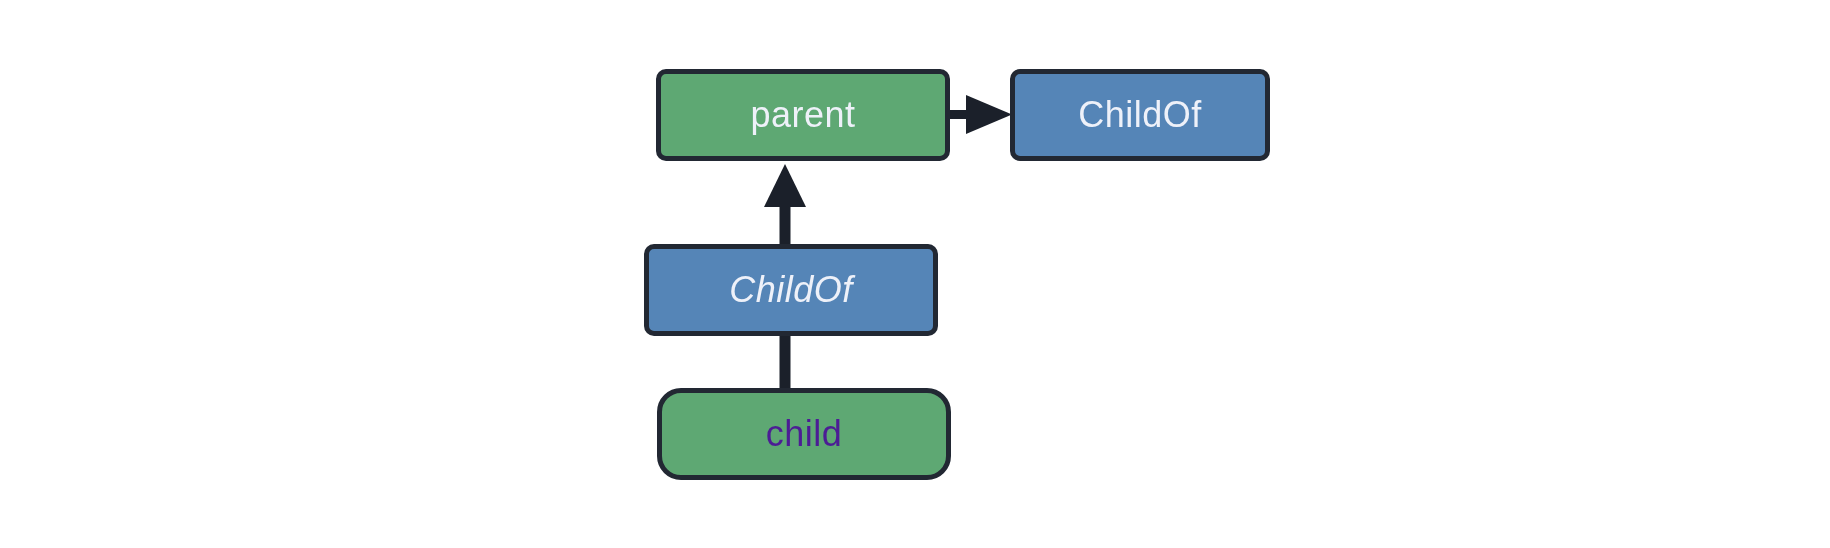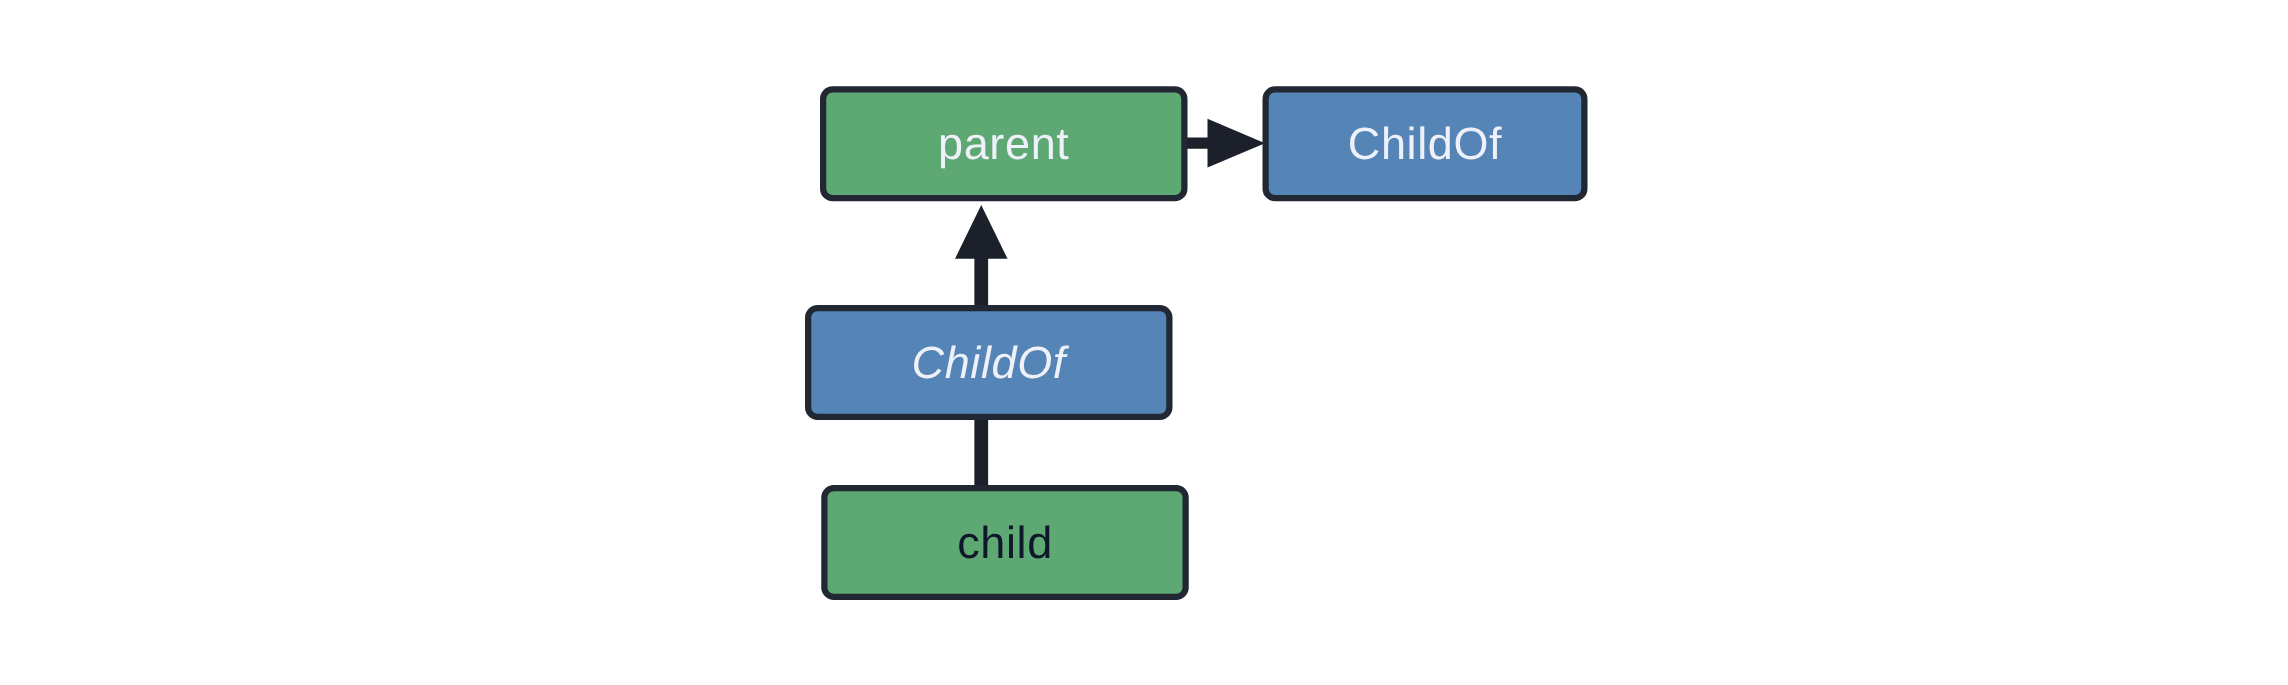--- a/index.html
+++ b/index.html
@@ -64,17 +64,17 @@
   </div>
 
   <div class="node node-position" style="background-color: rgb(85, 133, 183); border-color: rgb(34, 40, 51); color: rgb(238, 241, 249);">
     <span>ChildOf</span>
   </div>
 
   <div class="node node-childof" style="background-color: rgb(85, 133, 183); border-color: rgb(34, 40, 51); color: rgb(238, 241, 249);">
     <span>ChildOf</span>
   </div>
 
-  <div class="node node-child" style="background-color: rgb(94, 168, 115); border-color: rgb(34, 40, 51); color: #0f172a;">
+  <div class="node node-child" style="background-color: rgb(94, 168, 115); border-color: rgb(34, 40, 51); color: #4c1d95; border-radius: 24px;">
     <span>child</span>
   </div>
 
 </div>
 
 </body></html>

